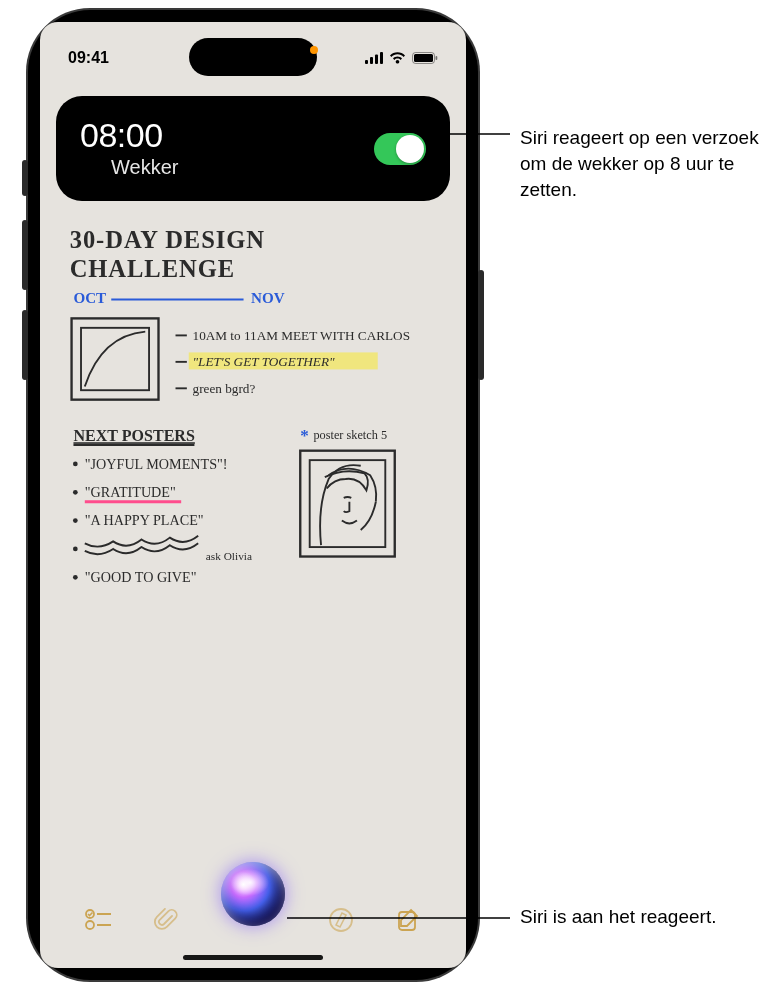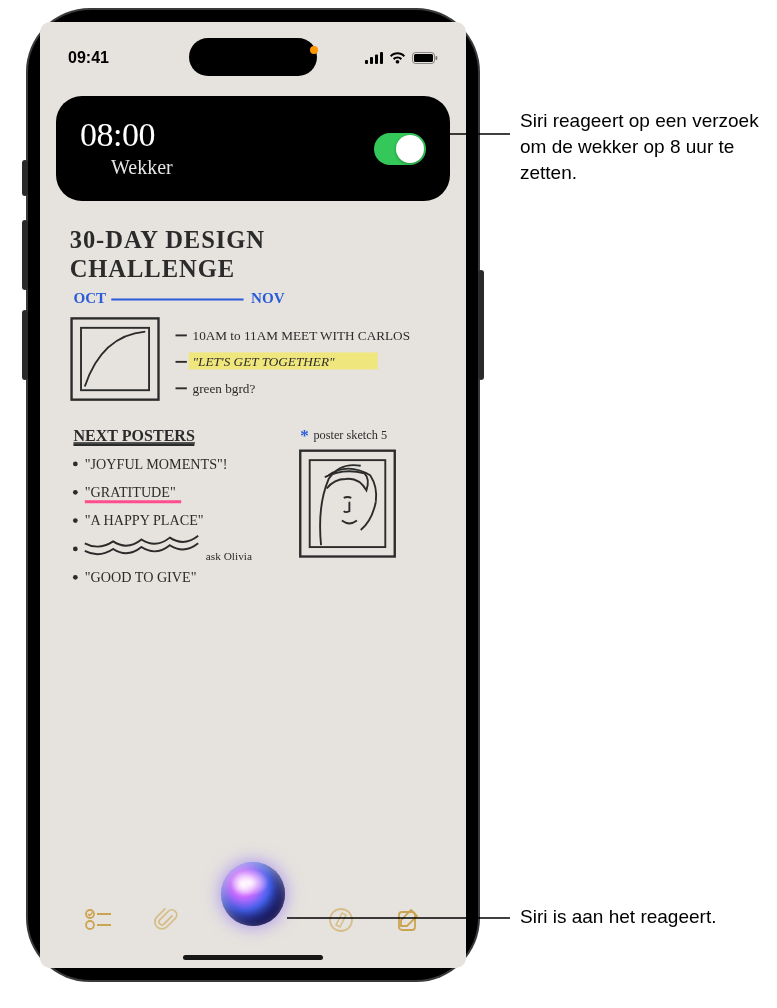--- a/index.html
+++ b/index.html
@@ -51,21 +51,21 @@
     .side-button.mute {
       left: -6px;
       top: 150px;
       width: 6px;
       height: 36px;
     }
     .screen {
       width: 100%;
       height: 100%;
       background: #e6e3de;
-      border-radius: 10px;
+      border-radius: 18px;
       overflow: hidden;
       position: relative;
     }
     .dynamic-island {
       position: absolute;
       top: 16px;
       left: 50%;
       transform: translateX(-50%);
       width: 128px;
       height: 38px;
@@ -111,21 +111,20 @@
       left: 16px;
       right: 16px;
       background: #000;
       border-radius: 26px;
       padding: 22px 24px;
       display: flex;
       justify-content: space-between;
       align-items: center;
       color: #fff;
       z-index: 40;
-      font-family: Liberation Serif, serif;
     }
     .notif-left {
       display: flex;
       flex-direction: column;
       gap: 0px;
     }
     .notif-time {
       font-size: 34px;
       font-weight: 400;
       line-height: 1;
@@ -354,14 +353,14 @@
     <div class="siri-orb"></div>
     <div class="home-indicator"></div>
   </div>
 </div>
 
 <svg class="callout-line" style="left:0;top:0" width="777" height="1008">
   <line x1="428" y1="134" x2="510" y2="134" stroke="#000" stroke-width="1.5"></line>
   <line x1="287" y1="918" x2="510" y2="918" stroke="#000" stroke-width="1.5"></line>
 </svg>
 
-<div class="callout" style="left:520px; top:108px">Siri reageert op een verzoek om de wekker op 8 uur te zetten.</div>
+<div class="callout" style="left:520px; top:125px">Siri reageert op een verzoek om de wekker op 8 uur te zetten.</div>
 <div class="callout" style="left:520px; top:904px">Siri is aan het reageert.</div>
 
 </body></html>

